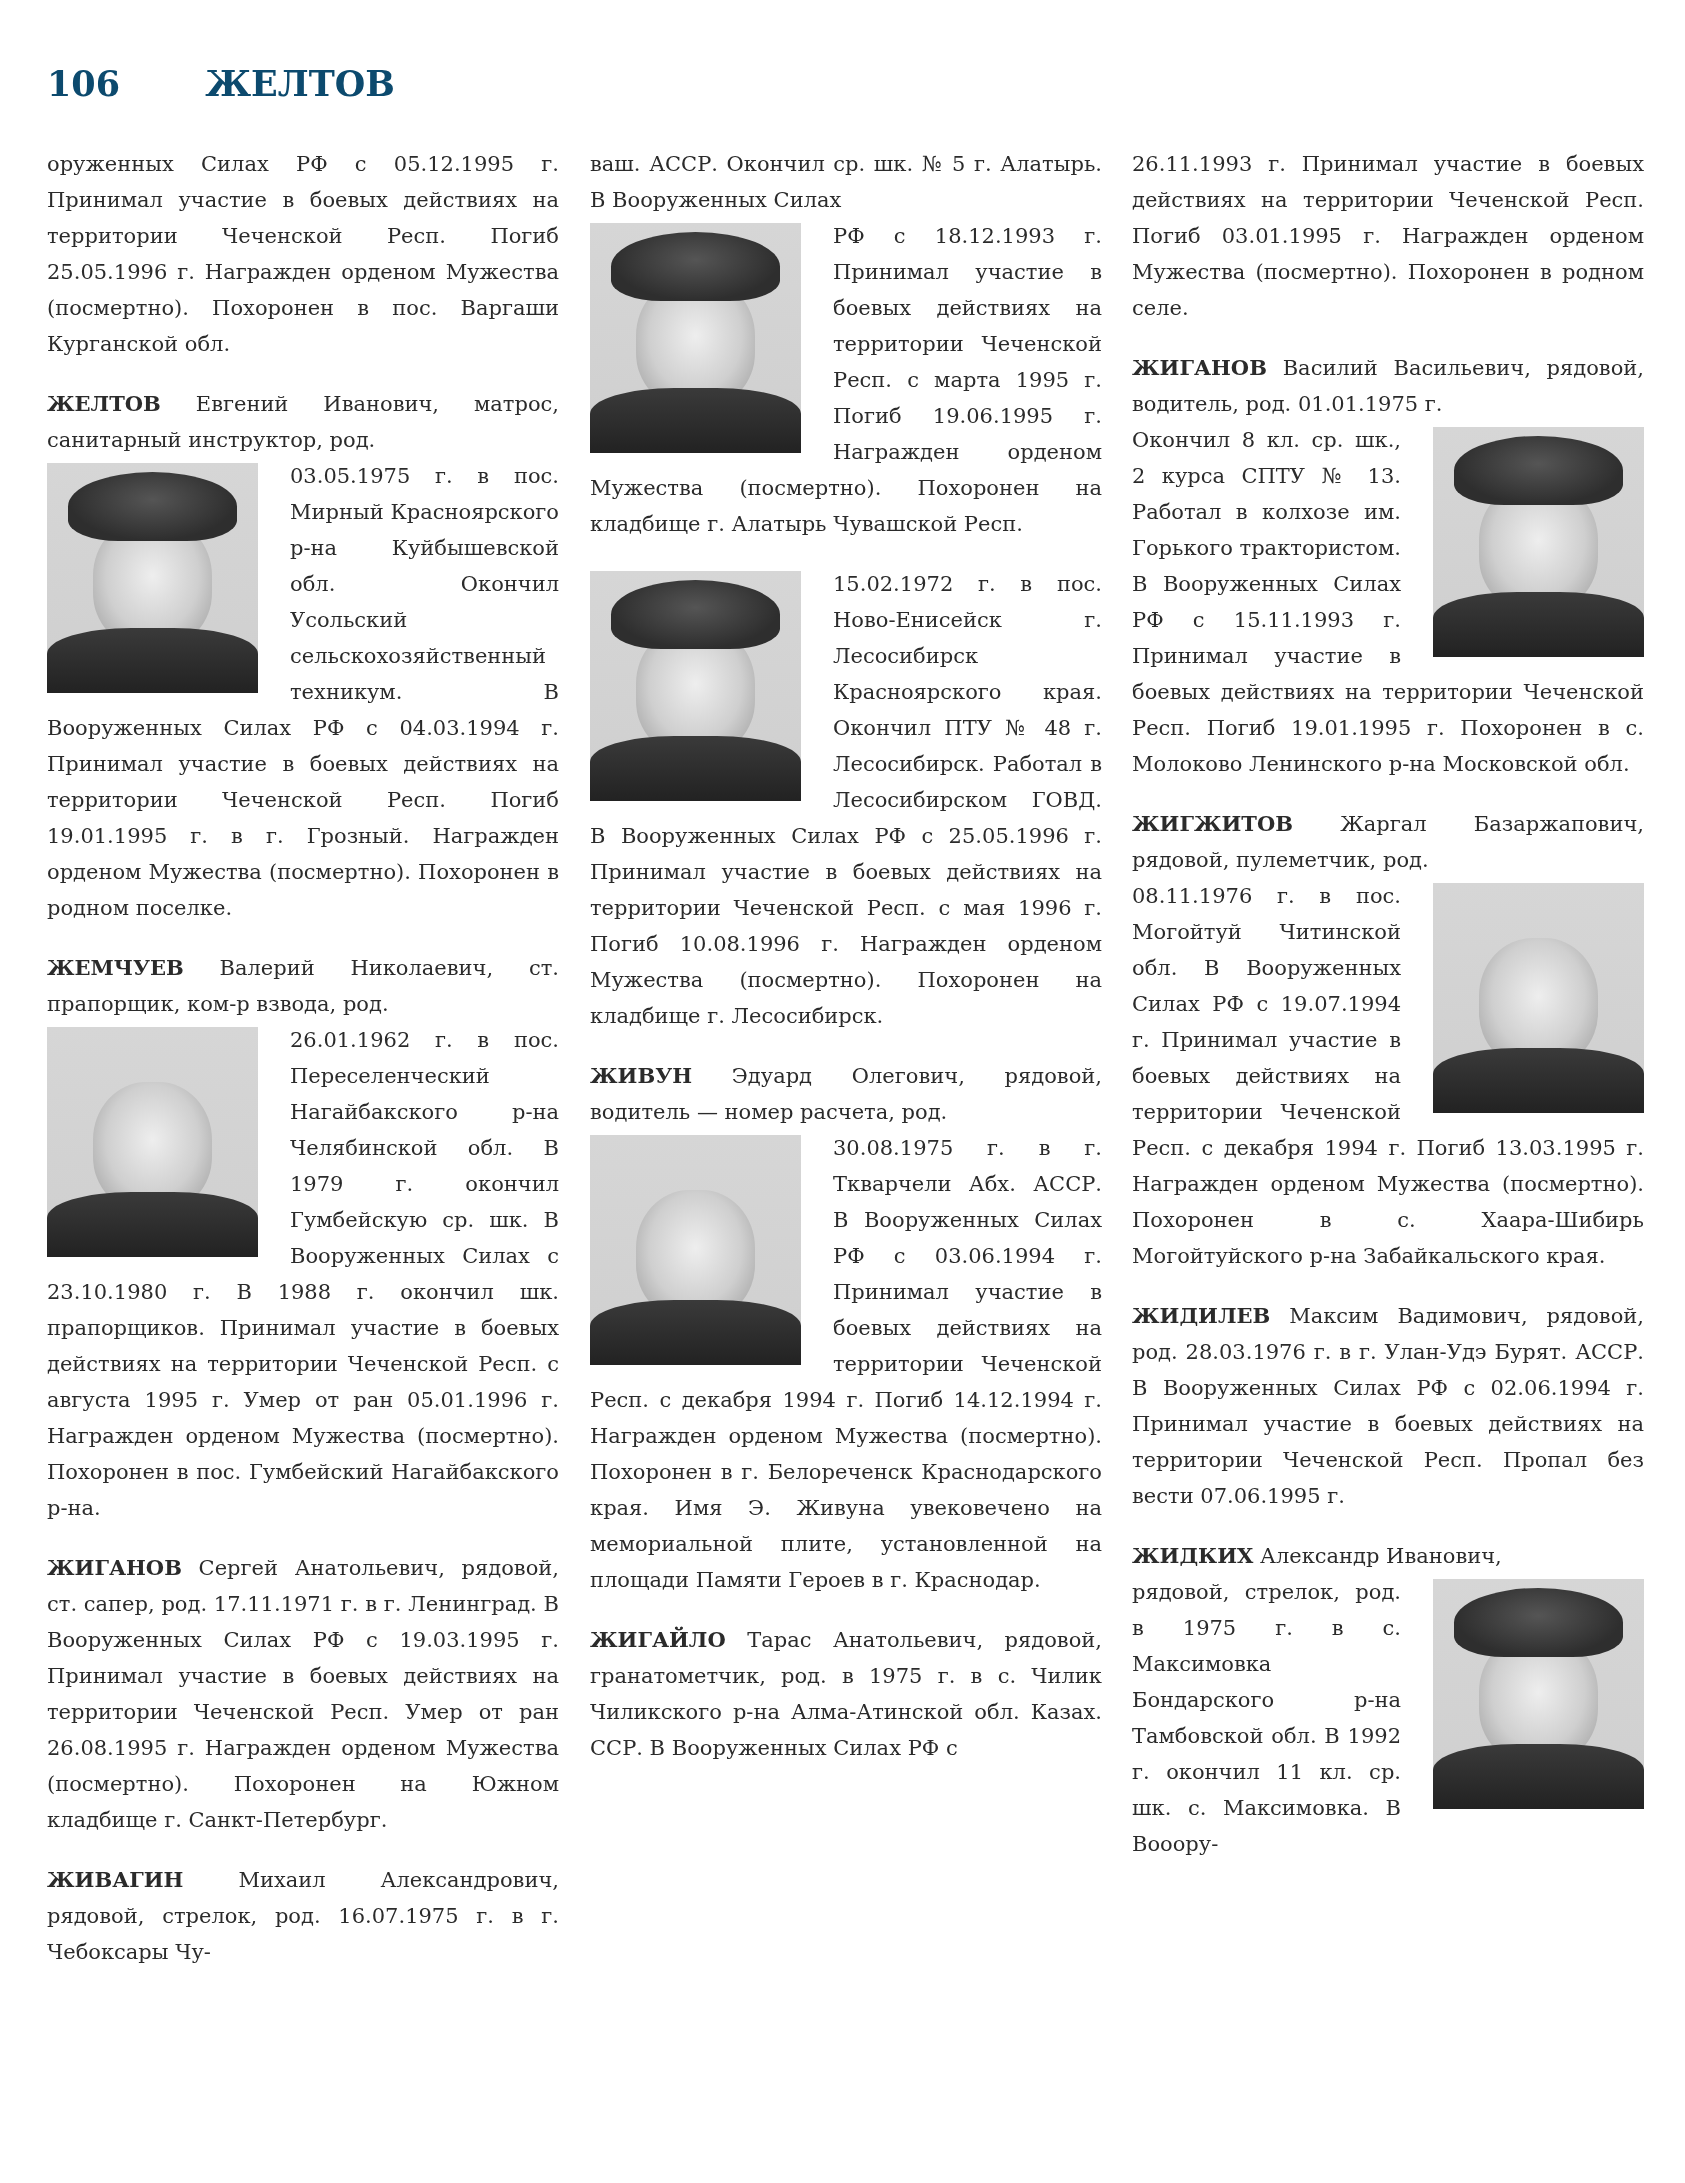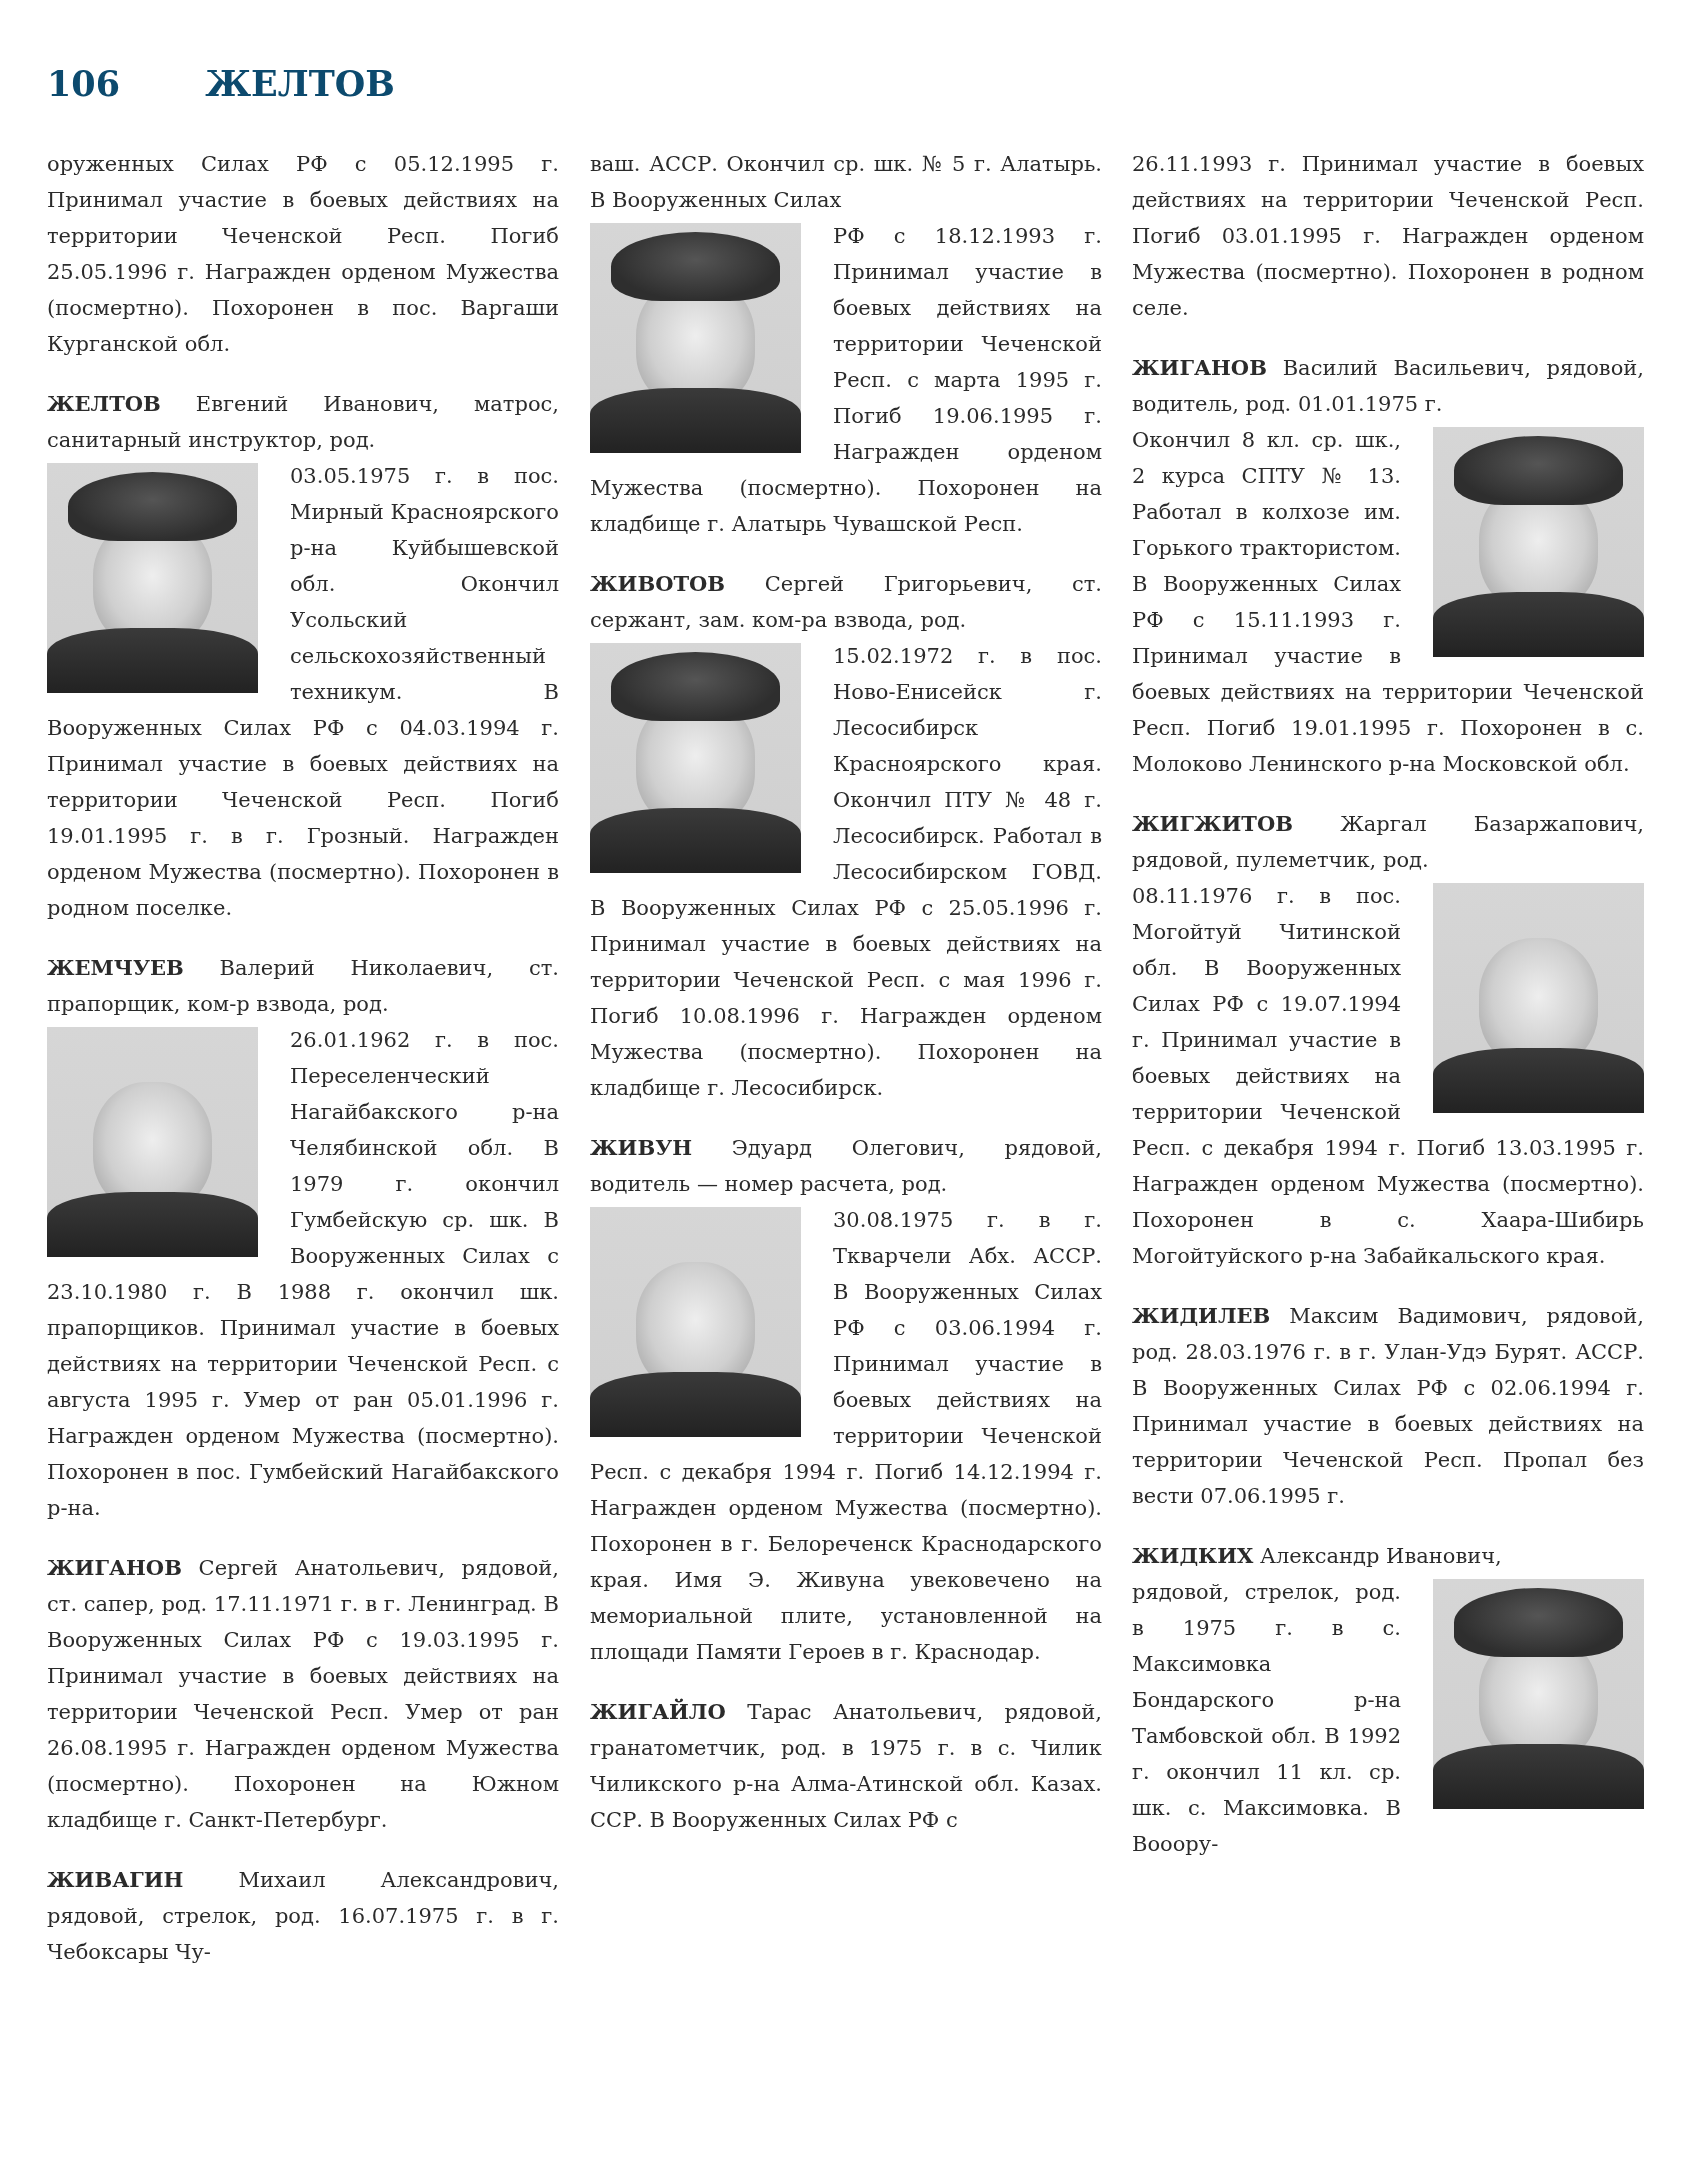--- a/index.html
+++ b/index.html
@@ -73,21 +73,20 @@
     <div class="photo left">
         <div class="bg"></div>
         <div class="head"></div>
         <div class="cap"></div>
         <div class="body"></div>
       </div>
     <p>РФ с 18.12.1993 г. Принимал участие в боевых действиях на территории Чеченской Респ. с марта 1995 г. Погиб 19.06.1995 г. Награжден орденом Мужества (посмертно). Похоронен на кладбище г. Алатырь Чувашской Респ.</p>
     <div class="clear"></div>
   </div>
   <div class="entry">
-    <p><span class="surname">ЖИВОТОВ</span> <span>Сергей Григорьевич, ст. сержант, зам. ком-ра взвода, род.</span></p>
     <div class="photo left">
         <div class="bg"></div>
         <div class="head"></div>
         <div class="cap"></div>
         <div class="body"></div>
       </div>
     <p>15.02.1972 г. в пос. Ново-Енисейск г. Лесосибирск Красноярского края. Окончил ПТУ № 48 г. Лесосибирск. Работал в Лесосибирском ГОВД. В Вооруженных Силах РФ с 25.05.1996 г. Принимал участие в боевых действиях на территории Чеченской Респ. с мая 1996 г. Погиб 10.08.1996 г. Награжден орденом Мужества (посмертно). Похоронен на кладбище г. Лесосибирск.</p>
     <div class="clear"></div>
   </div>
   <div class="entry">

